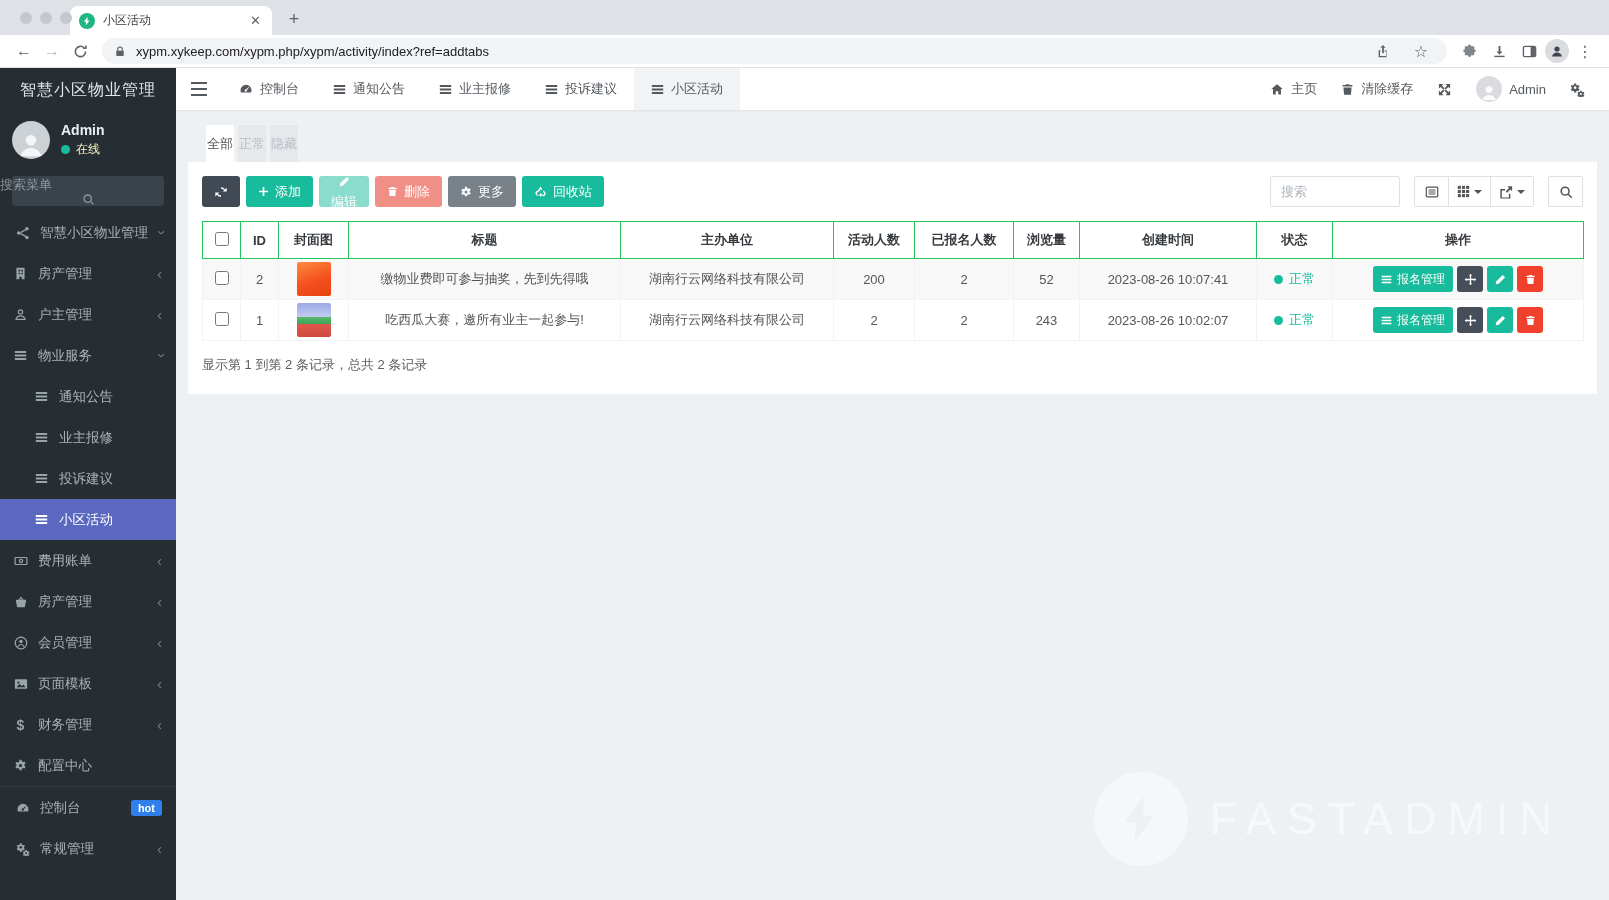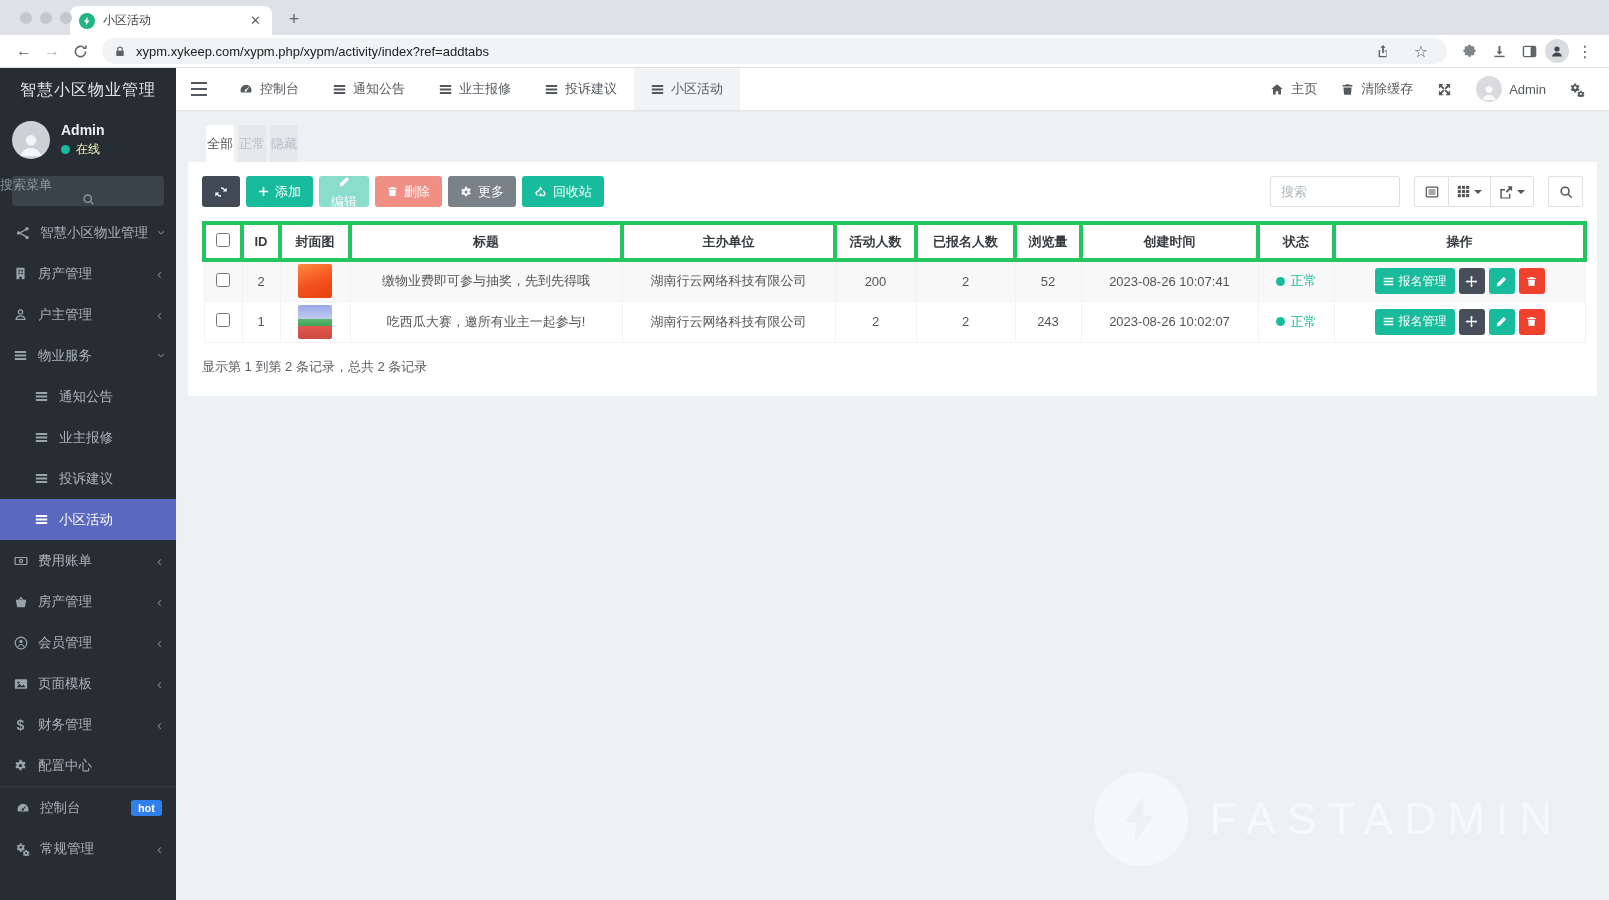--- a/index.html
+++ b/index.html
@@ -84,21 +84,21 @@
   .search-input::placeholder { color:#aeb6bc; }
   .btn-group { display:flex; margin-left:14px; }
   .wbtn { height:31px; min-width:35px; background:#fff; border:1px solid #dce1e5; color:#555; display:inline-flex; align-items:center; justify-content:center; gap:4px; cursor:pointer; padding:0 8px; }
   .btn-group .wbtn + .wbtn { border-left:none; }
   .btn-group .wbtn:first-child { border-radius:2px 0 0 2px; }
   .btn-group .wbtn:last-child { border-radius:0 2px 2px 0; }
   .wbtn.single { border-radius:2px; margin-left:14px; }
   .caret { width:0; height:0; border-left:4px solid transparent; border-right:4px solid transparent; border-top:4px solid #555; }
 
   table.grid { width:100%; border-collapse:collapse; table-layout:fixed; font-size:13px; color:#555; }
-  .grid th { height:37px; font-weight:bold; color:#373b3f; border:4px solid #22c55e; text-align:center;margin-left:44px; }
+  .grid th { height:37px; font-weight:bold; color:#373b3f; border:1px solid #22c55e; text-align:center;margin-left:44px; }
   .grid td { height:41px; border:1px solid #f2f3f4; text-align:center; vertical-align:middle; }
   .grid tr.striped td { background:#f8f8f8; }
   .grid input[type=checkbox] { width:14px; height:14px; }
   .thumb { width:34px; height:34px; border-radius:2px; display:inline-block; vertical-align:middle; }
   .thumb-1 { background:linear-gradient(160deg,#ff8a3d 0%,#f4511e 55%,#e6420f 100%); }
   .thumb-2 { background:linear-gradient(180deg,#9aa8e6 0%,#c3cdf1 42%,#58b86b 42%,#3fa35a 62%,#e2574b 62%,#cf4a40 100%); }
   .status { color:#18bc9c; display:inline-flex; align-items:center; gap:6px; }
   .op-btn { display:inline-flex; align-items:center; justify-content:center; gap:5px; height:26px; border-radius:3px; color:#fff; font-size:12px; padding:0 8px; margin:0 2px; vertical-align:middle; cursor:pointer; border:none; font-family:inherit; }
   .op-signup { background:#18bc9c; }
   .op-sq { width:26px; padding:0; }

